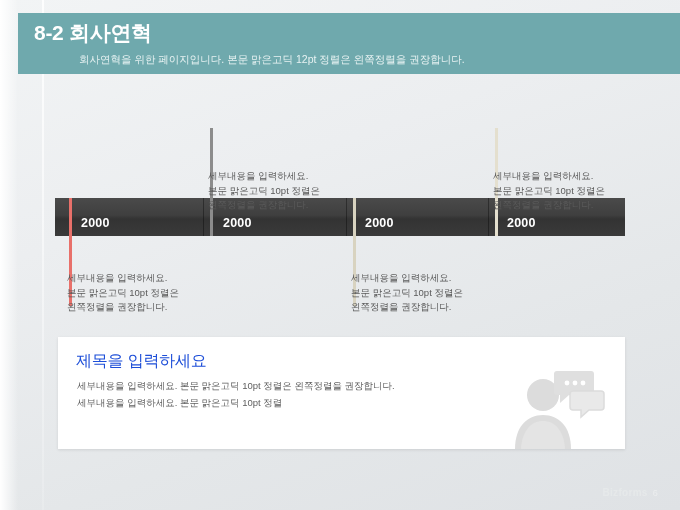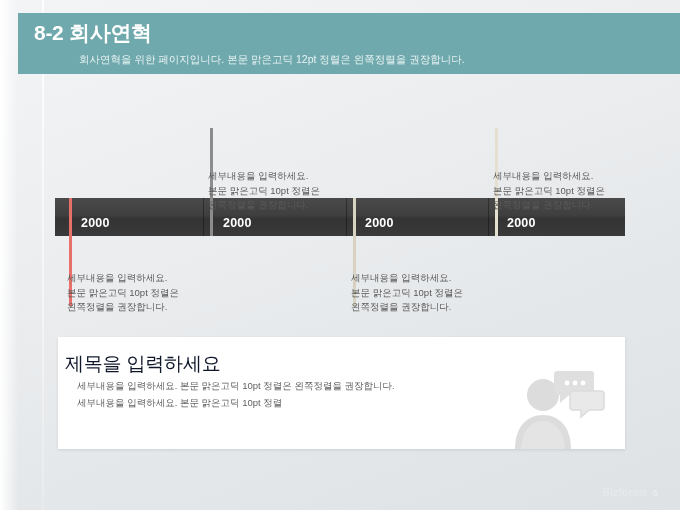--- a/index.html
+++ b/index.html
@@ -134,24 +134,24 @@
     position: absolute;
     left: 58px;
     top: 337px;
     width: 567px;
     height: 112px;
     background: #ffffff;
     box-shadow: 0 1px 3px rgba(0,0,0,0.10);
   }
   .card-title {
     position: absolute;
-    left: 7px;
+    left: 18px;
     top: 14px;
-    font-size: 19px;
-    color: #0f172a;
+    font-size: 16px;
+    color: #1d4ed8;
     letter-spacing: -0.2px;
   }
   .card-body {
     position: absolute;
     left: 19px;
     top: 41px;
     font-size: 9.5px;
     line-height: 1.75;
     color: #5f5f5f;
     white-space: pre-line;

